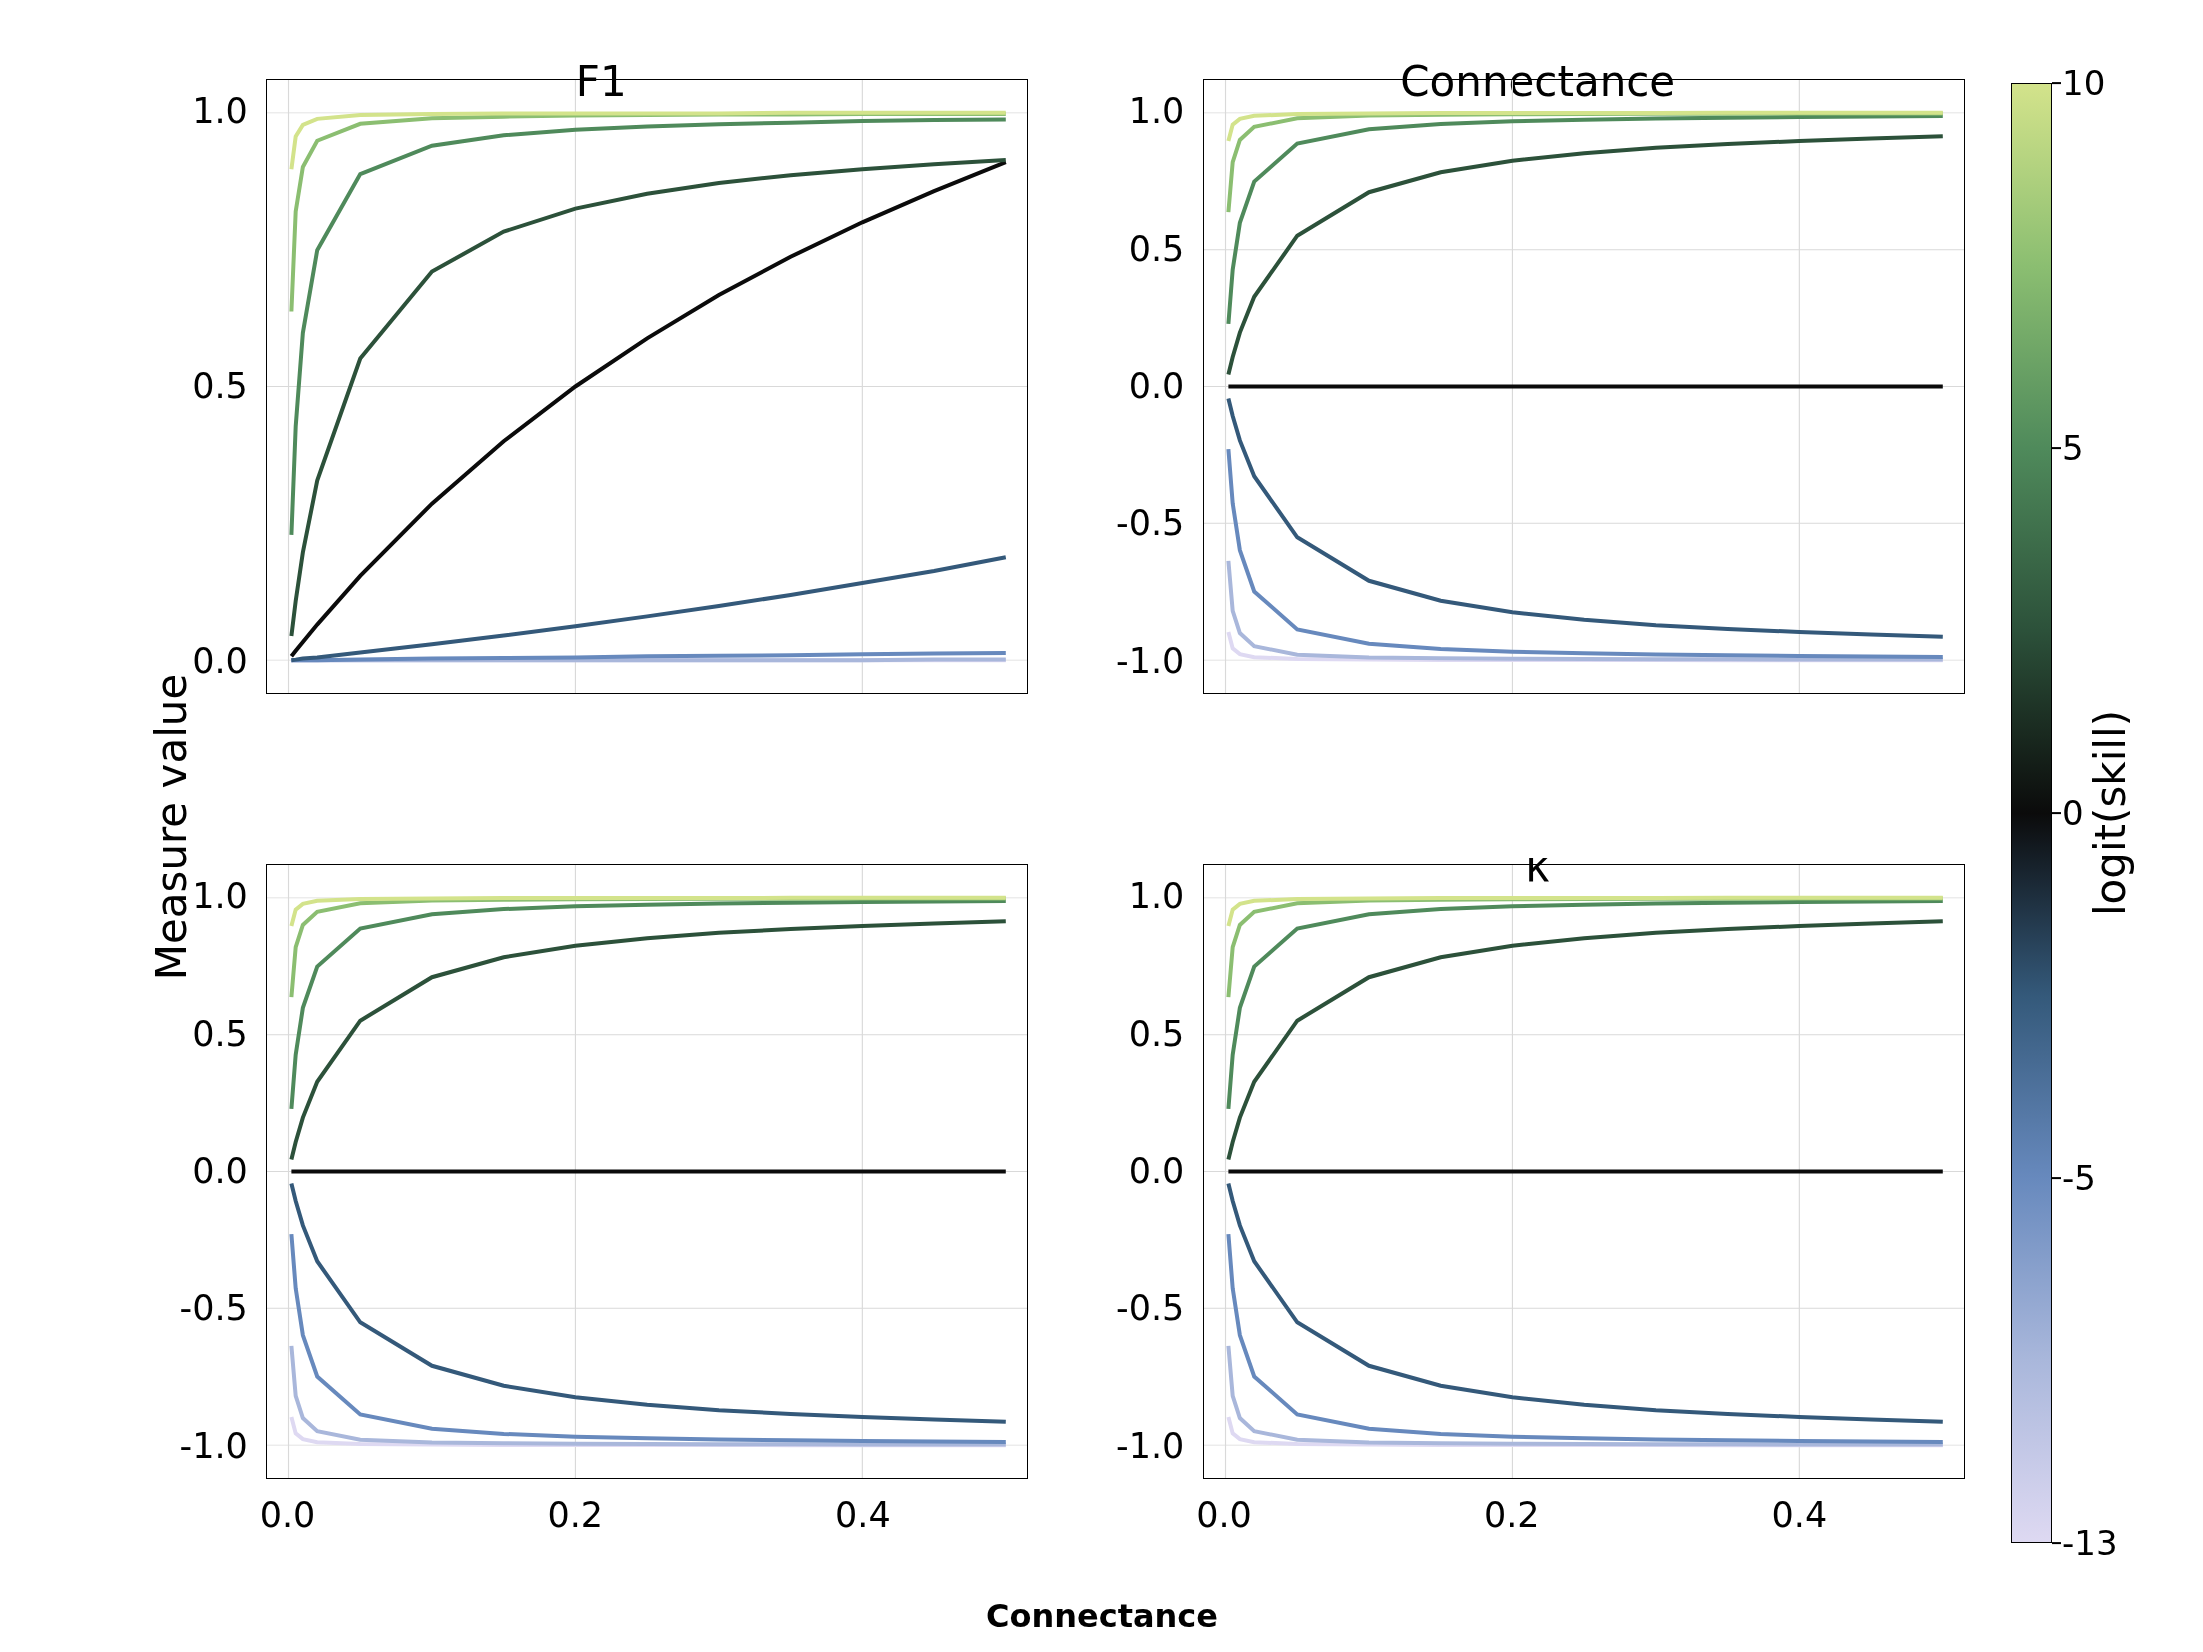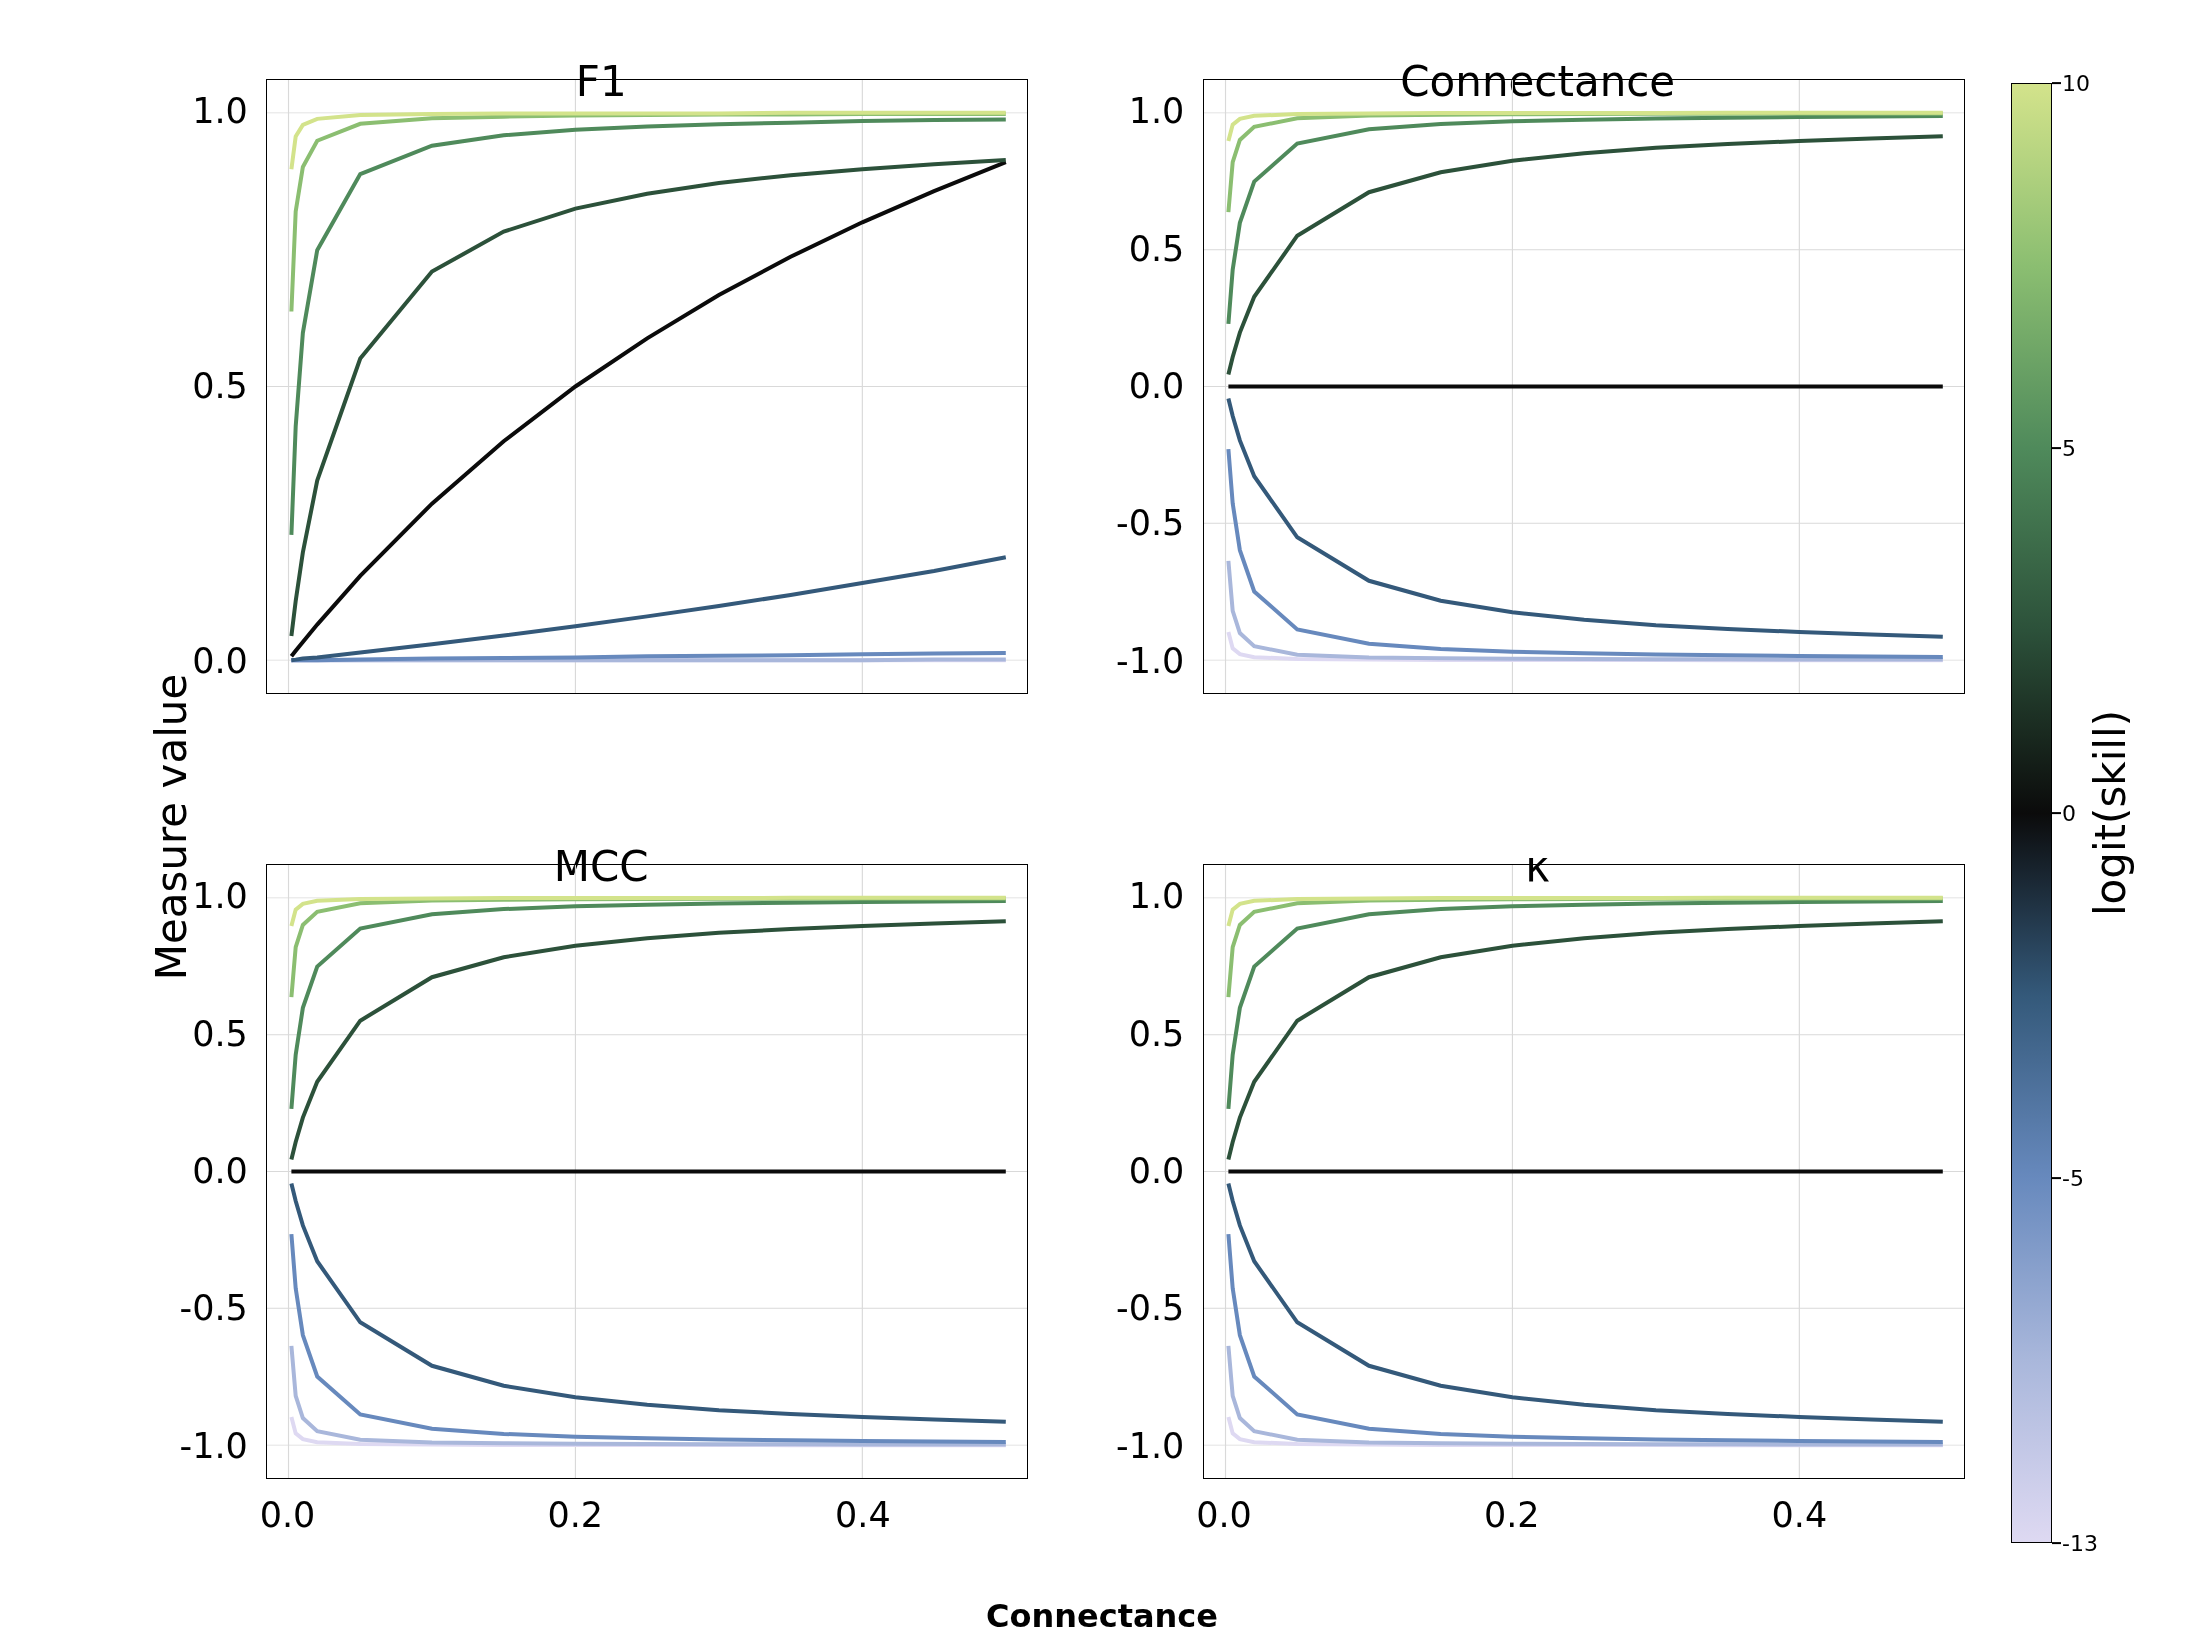--- a/index.html
+++ b/index.html
@@ -45,21 +45,21 @@
   position:absolute;top:7.3px;transform:translateX(-50%);
   font-size:35px;text-align:center;
 }
 .colorbar{position:absolute;right:55px;top:83px;width:138px;bottom:110px;}
 .cb-rect{
   position:absolute;left:0;top:0;width:41px;bottom:0;
   border:1.8px solid #000;box-sizing:border-box;
 }
 .cb-tick{
   position:absolute;left:51px;transform:translateY(-50%);
-  font-size:22px;width:73px;
+  font-size:34px;width:73px;
 }
 .cb-mark{
   position:absolute;left:41px;width:9.2px;height:1.8px;background:#000;
   transform:translateY(-0.9px);
 }
 .cb-title{
   position:absolute;right:-64px;top:50%;
   transform:translateY(-50%) rotate(-90deg);
   transform-origin:center;font-size:42px;
 }
@@ -131,21 +131,20 @@
               <path d="M 32.08 500.00 L 37.74 500.00 L 47.17 500.00 L 66.04 500.00 L 122.64 500.00 L 216.98 500.00 L 311.32 500.00 L 405.66 500.00 L 500.00 500.00 L 594.34 500.00 L 688.68 500.00 L 783.02 500.00 L 877.36 500.00 L 971.70 500.00" stroke="#0b0b0b" vector-effect="non-scaling-stroke"></path>
               <path d="M 32.08 480.36 L 37.74 451.79 L 47.17 412.05 L 66.04 353.57 L 122.64 254.02 L 216.98 183.04 L 311.32 150.45 L 405.66 131.70 L 500.00 119.64 L 594.34 110.71 L 688.68 104.46 L 783.02 99.55 L 877.36 95.54 L 971.70 91.96" stroke="#2c513a" vector-effect="non-scaling-stroke"></path>
               <path d="M 32.08 397.77 L 37.74 309.38 L 47.17 233.04 L 66.04 165.63 L 122.64 103.57 L 216.98 80.36 L 311.32 71.88 L 405.66 67.41 L 500.00 64.73 L 594.34 62.95 L 688.68 61.61 L 783.02 60.27 L 877.36 59.38 L 971.70 58.93" stroke="#4f8a5b" vector-effect="non-scaling-stroke"></path>
               <path d="M 32.08 215.63 L 37.74 133.93 L 47.17 97.77 L 66.04 76.34 L 122.64 62.50 L 216.98 58.04 L 311.32 56.70 L 405.66 55.80 L 500.00 55.36 L 594.34 54.91 L 688.68 54.91 L 783.02 54.46 L 877.36 54.46 L 971.70 54.46" stroke="#8bbe71" vector-effect="non-scaling-stroke"></path>
               <path d="M 32.08 99.55 L 37.74 72.77 L 47.17 63.39 L 66.04 58.48 L 122.64 55.36 L 216.98 54.46 L 311.32 54.02 L 405.66 54.02 L 500.00 54.02 L 594.34 54.02 L 688.68 53.57 L 783.02 53.57 L 877.36 53.57 L 971.70 53.57" stroke="#d3e38b" vector-effect="non-scaling-stroke"></path>
             </g>
           </svg>
         </div>
       </div>
       <div class="panel">
-        <div class="panel-title">MCC</div>
         <div class="yticks">
           <div class="ytick" style="top: 94.6429%;">-1.0</div>
           <div class="ytick" style="top: 72.3214%;">-0.5</div>
           <div class="ytick" style="top: 50%;">0.0</div>
           <div class="ytick" style="top: 27.6786%;">0.5</div>
           <div class="ytick" style="top: 5.35714%;">1.0</div>
         </div>
         <div class="xticks">
           <div class="xtick" style="left: 2.83019%;">0.0</div>
           <div class="xtick" style="left: 40.566%;">0.2</div>

